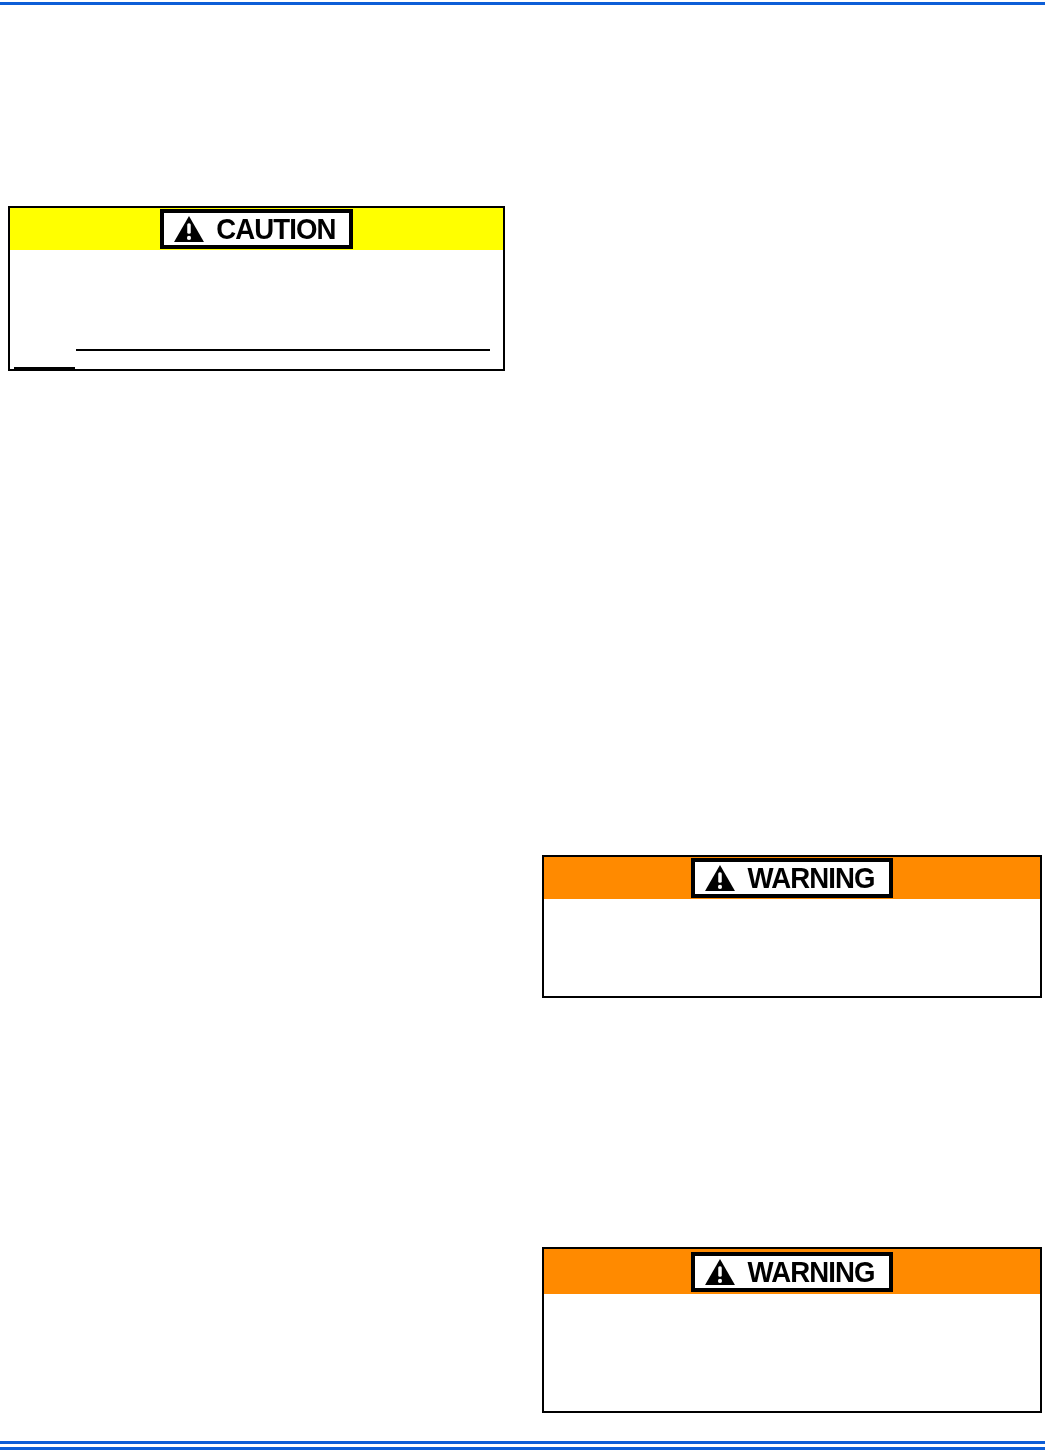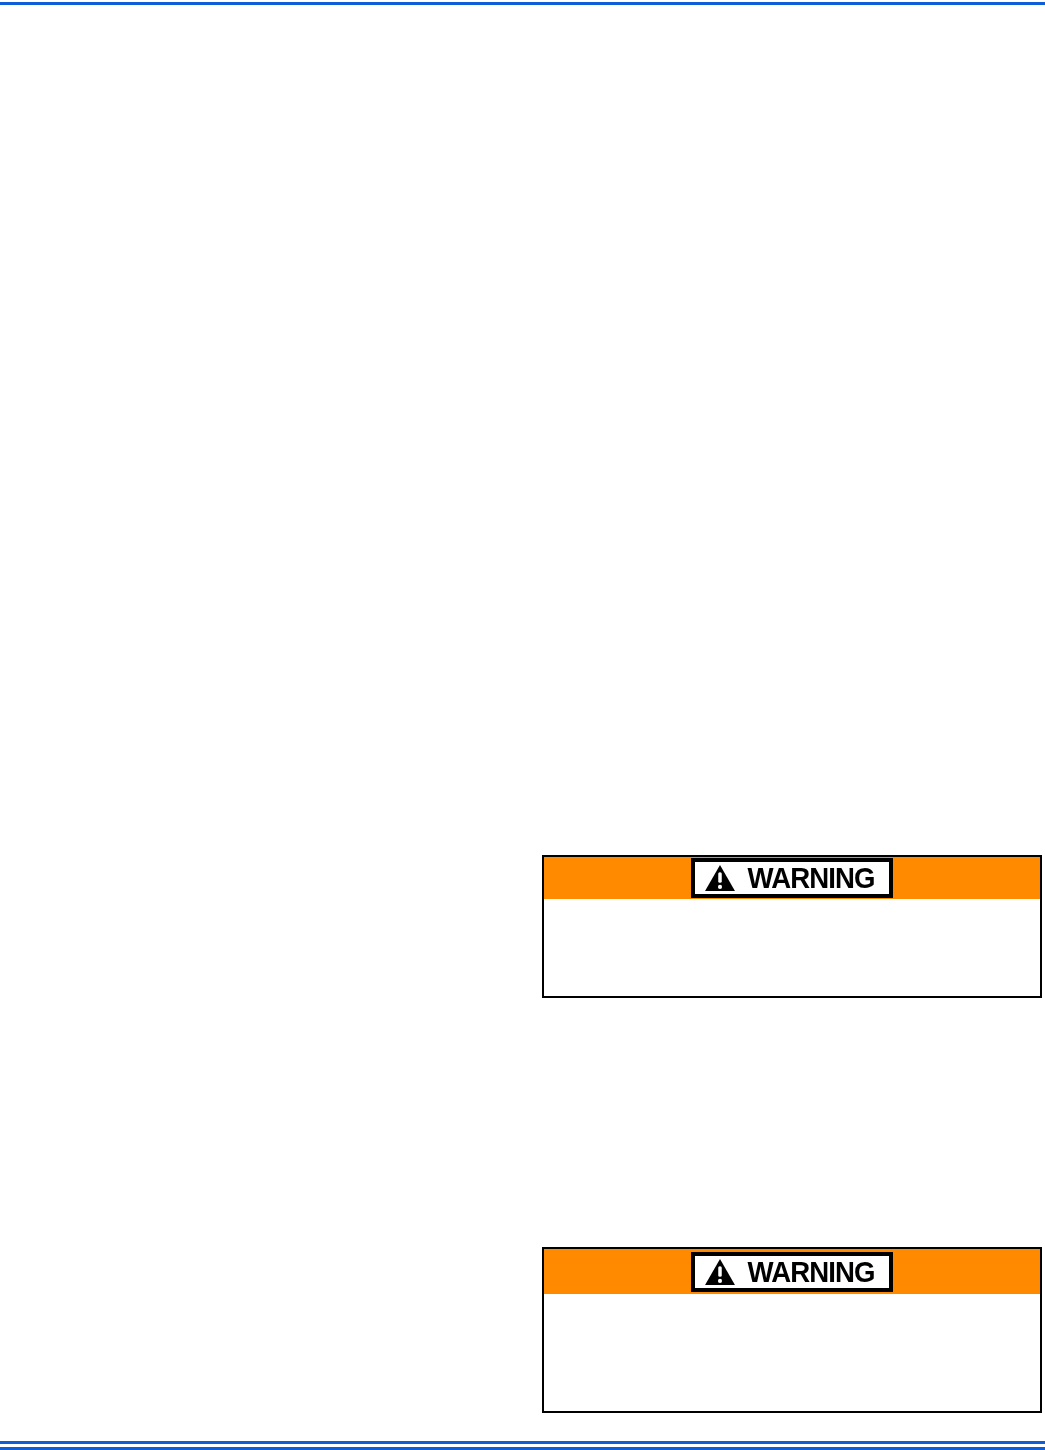--- a/index.html
+++ b/index.html
@@ -75,20 +75,36 @@
   .warning-header-1 { height: 42px; background: var(--warning-orange, #FF8A00); }
   .warning-header-2 { height: 45px; background: var(--warning-orange, #FF8A00); }
 </style>
 </head>
 <body>
 
 <div class="page">
 
   <div class="rule rule-top"></div>
 
+  <div class="safety-box caution-box">
+    <div class="safety-header caution-header">
+      <div class="signal-label">
+        <svg class="alert-icon" viewBox="0 0 100 88" width="32" height="28" aria-hidden="true">
+          <path d="M50 3 L97 85 L3 85 Z" fill="#000000"></path>
+          <rect x="44.5" y="26" width="11" height="33" rx="5" fill="#ffffff"></rect>
+          <circle cx="50" cy="72" r="6.5" fill="#ffffff"></circle>
+        </svg>
+        <span class="signal-text">CAUTION</span>
+      </div>
+    </div>
+    <div class="caution-body">
+      <div class="underline-stroke underline-long"></div>
+      <div class="underline-stroke underline-short"></div>
+    </div>
+  </div>
 
   <div class="safety-box warning-box-1">
     <div class="safety-header warning-header-1">
       <div class="signal-label">
         <svg class="alert-icon" viewBox="0 0 100 88" width="32" height="28" aria-hidden="true">
           <path d="M50 3 L97 85 L3 85 Z" fill="#000000"></path>
           <rect x="44.5" y="26" width="11" height="33" rx="5" fill="#ffffff"></rect>
           <circle cx="50" cy="72" r="6.5" fill="#ffffff"></circle>
         </svg>
         <span class="signal-text">WARNING</span>

